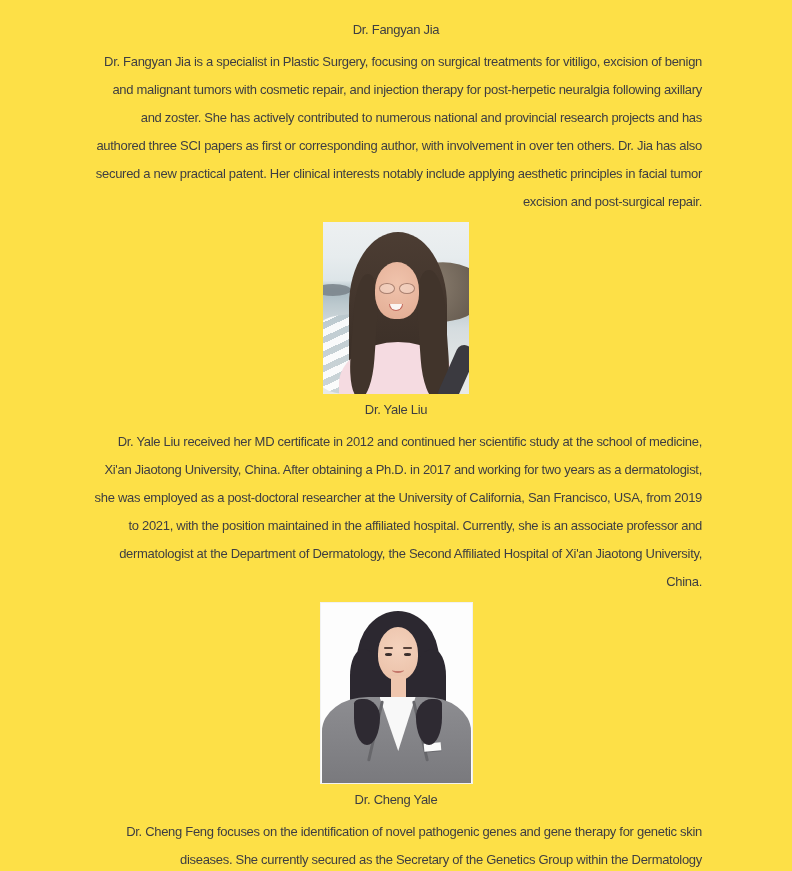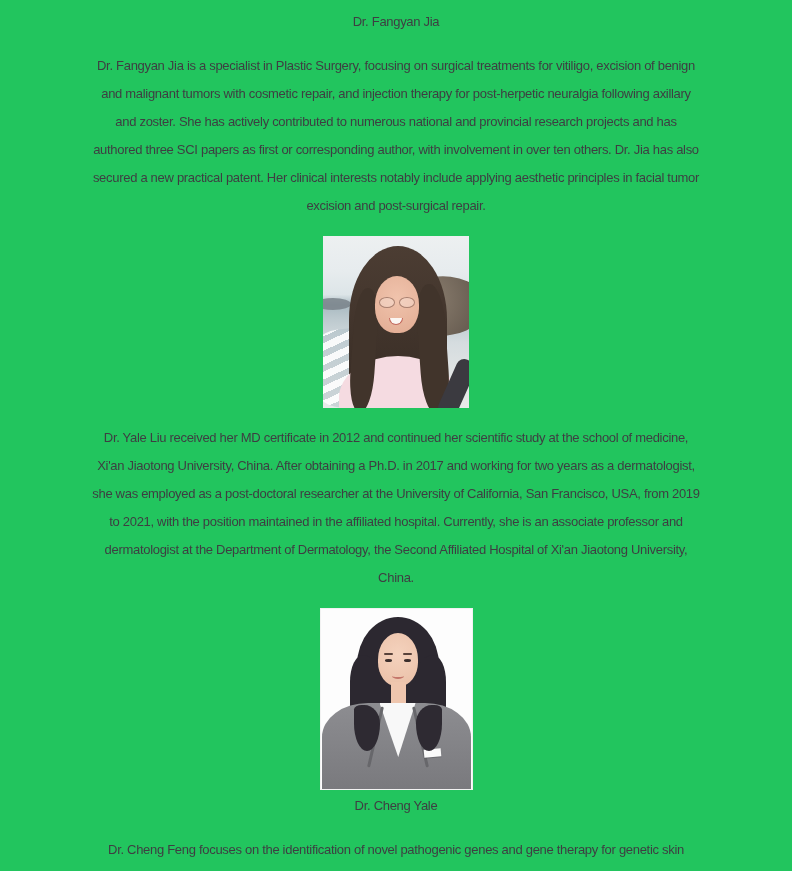--- a/index.html
+++ b/index.html
@@ -5,39 +5,39 @@
   html, body {
     margin: 0;
     padding: 0;
     background: #ffffff;
   }
   .page {
     position: relative;
     width: 792px;
     height: 871px;
     overflow: hidden;
-    background: #22c55e;
+    background: #fde047;
     font-family: "Liberation Sans", "DejaVu Sans", sans-serif;
     color: #3e3e42;
     font-size: 13px;
     letter-spacing: -0.3px;
     line-height: 28px;
-    padding-top: 8px;
+    padding-top: 16px;
     box-sizing: border-box;
   }
   .doc-heading {
     text-align: center;
     font-weight: 400;
     font-size: 13px;
     margin: 0;
   }
   .bio-paragraph {
-    margin: 16px auto;
+    margin: 4px auto;
     width: 612px;
-    text-align: center;
+    text-align: right;
   }
   .portrait {
     position: relative;
     overflow: hidden;
     margin: 6px auto 2px auto;
   }
   .portrait * { position: absolute; }
 
   
   .photo-yale {
@@ -145,20 +145,21 @@
     <div class="py-strand-right"></div>
     <div class="py-face"></div>
     <div class="py-glasses">
       <span class="lens"></span>
       <span class="lens right"></span>
     </div>
     <div class="py-smile"></div>
     <div class="py-strap"></div>
   </div>
 
+  <h2 class="doc-heading">Dr. Yale Liu</h2>
   <p class="bio-paragraph">Dr. Yale Liu received her MD certificate in 2012 and continued her scientific study at the school of medicine, Xi'an Jiaotong University, China. After obtaining a Ph.D. in 2017 and working for two years as a dermatologist, she was employed as a post-doctoral researcher at the University of California, San Francisco, USA, from 2019 to 2021, with the position maintained in the affiliated hospital. Currently, she is an associate professor and dermatologist at the Department of Dermatology, the Second Affiliated Hospital of Xi'an Jiaotong University, China.</p>
 
   <div class="portrait photo-cheng" title="professional headshot portrait of Dr. Cheng Feng">
     <div class="pc-hair-top"></div>
     <div class="pc-hair-left"></div>
     <div class="pc-hair-right"></div>
     <div class="pc-face"></div>
     <div class="pc-brows">
       <span class="brow"></span>
       <span class="brow right"></span>

